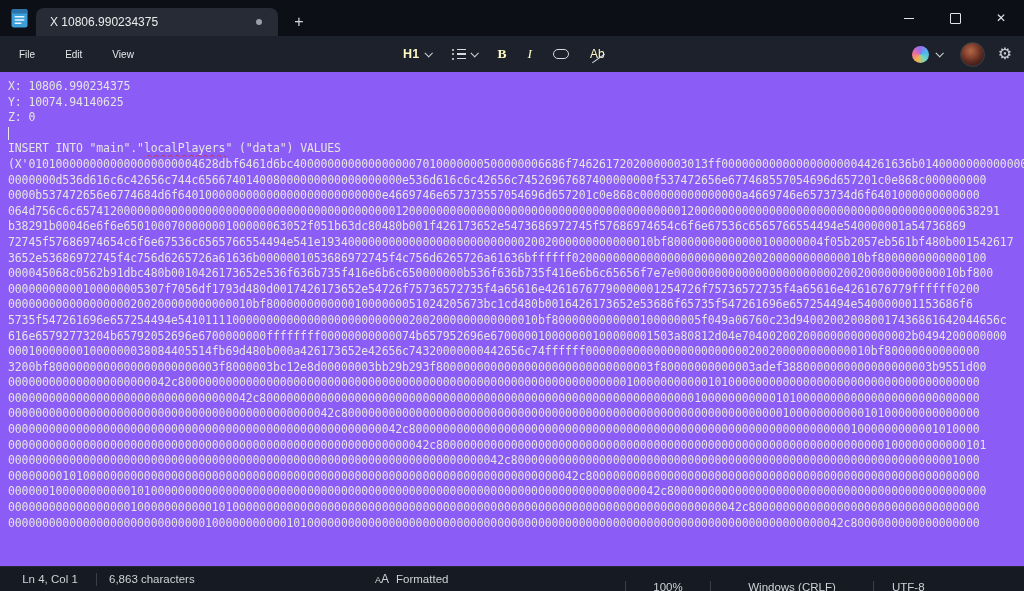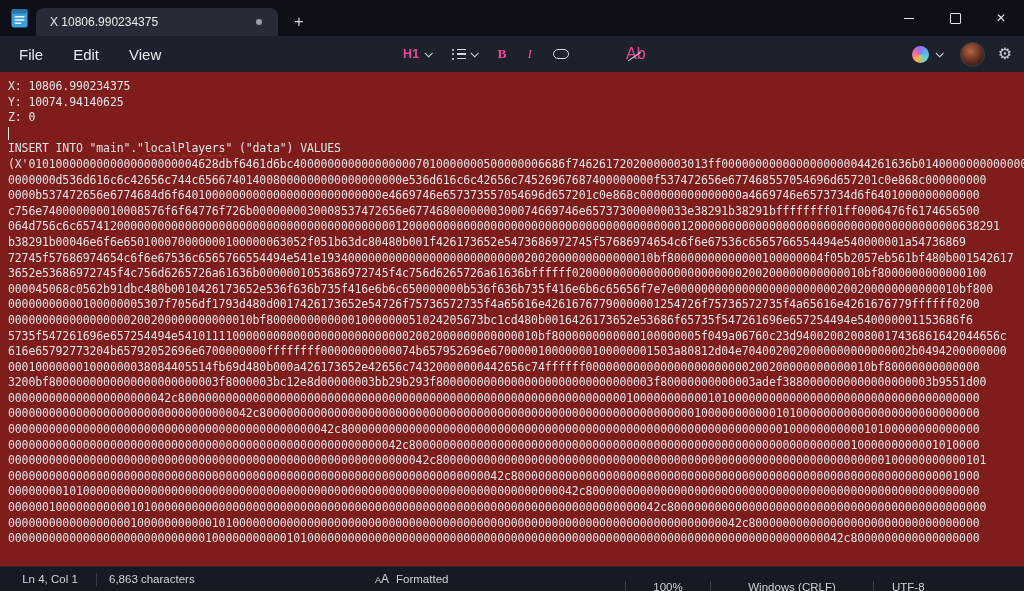--- a/index.html
+++ b/index.html
@@ -17,46 +17,46 @@
           display:flex;align-items:center;justify-content:center;border-radius:5px;}
   .wincontrols{position:absolute;right:0;top:0;height:36px;display:flex;}
   .winbtn{width:46px;height:36px;display:flex;align-items:center;justify-content:center;color:#dfe3e8;}
   .min-glyph{width:10px;height:1px;background:#dfe3e8;display:block;}
   .max-glyph{width:9px;height:9px;border:1px solid #dfe3e8;border-radius:1px;display:block;}
   .close-glyph{font-size:12px;line-height:1;}
 
   
   .toolbar{height:36px;background:#1c212b;position:relative;flex:none;display:flex;align-items:center;}
   .menus{display:flex;gap:8px;padding-left:8px;}
-  .menu-item{color:#e6e8eb;font-size:15px;padding:6px 11px;border-radius:5px;}
+  .menu-item{color:#e6e8eb;font-size:10px;padding:6px 11px;border-radius:5px;}
   .fmtgroup{position:absolute;left:396px;top:0;height:36px;display:flex;align-items:center;gap:7px;}
-  .fmtbtn{display:flex;align-items:center;gap:5px;color:#ec4899;padding:5px 7px;border-radius:5px;}
+  .fmtbtn{display:flex;align-items:center;gap:5px;color:#fef9c3;padding:5px 7px;border-radius:5px;}
   .chev{width:5px;height:5px;border-right:1.3px solid #cfd3d9;border-bottom:1.3px solid #cfd3d9;
         transform:rotate(45deg) translateY(-1px);display:inline-block;}
   .h1-label{font-size:12.5px;font-weight:bold;letter-spacing:.3px;}
   .list-icon{display:flex;flex-direction:column;gap:2.5px;}
   .list-icon i{display:flex;align-items:center;gap:3px;}
   .list-icon i b{width:2px;height:2px;background:#d6d9dd;border-radius:50%;}
   .list-icon i s{width:9px;height:1.4px;background:#d6d9dd;display:block;}
   .bold-glyph{font-weight:bold;font-size:13.5px;font-family:"Liberation Serif",serif;}
   .italic-glyph{font-style:italic;font-size:13.5px;font-family:"Liberation Serif",serif;}
   .link-glyph{width:14px;height:8px;border:1.5px solid #d6d9dd;border-radius:6px;display:block;}
-  .clearfmt{position:relative;font-size:16px;margin-left:36px;}
+  .clearfmt{position:relative;font-size:12px;}
   .clearfmt::after{content:"";position:absolute;left:1px;top:11px;width:15px;height:1.3px;
                    background:#d6d9dd;transform:rotate(-35deg);}
   .rightgroup{position:absolute;right:12px;top:0;height:36px;display:flex;align-items:center;gap:13px;}
   .copilot-btn{display:flex;align-items:center;gap:7px;padding:4px 5px;border-radius:5px;}
   .copilot-circle{width:17px;height:17px;border-radius:50%;
      background:conic-gradient(from 210deg,#f4b44a,#ef6da0,#9a6cf0,#4fb3f2,#6fd8c0,#f4b44a);}
   .avatar{width:23px;height:23px;border-radius:50%;border:1px solid #3a3f48;
      background:radial-gradient(circle at 42% 35%,#b06a4a 0%,#8a4531 30%,#5c2b22 55%,#241714 90%);}
   .gear{color:#c9ccd2;font-size:16px;line-height:1;}
 
   
-  .editor{flex:1;background:#7f1d1d;padding:7px 0 0 8px;overflow:hidden;cursor:text;}
+  .editor{flex:1;background:#8b5cf6;padding:7px 0 0 8px;overflow:hidden;cursor:text;}
   .editor-line{white-space:pre;overflow:hidden;height:15.6px;
      font-family:"DejaVu Sans Mono","Liberation Mono",monospace;
      font-size:11.5px;line-height:15.6px;color:#e4e4e4;letter-spacing:-0.13px;}
   .squiggle{text-decoration:underline;text-decoration-style:wavy;text-decoration-color:#d13438;
             text-decoration-thickness:1px;text-underline-offset:2px;}
   .caret{display:inline-block;width:1.4px;height:13px;background:#e8e8e8;vertical-align:middle;}
 
   
   .statusbar{height:24px;background:#161a23;border-top:1px solid #262b35;flex:none;
              display:flex;align-items:center;font-size:11.5px;color:#cfd2d6;position:relative;}
@@ -161,21 +161,20 @@
 
   <div class="editor">
       <div class="editor-line">X: 10806.990234375</div>
       <div class="editor-line">Y: 10074.94140625</div>
       <div class="editor-line">Z: 0</div>
       <div class="editor-line"><span class="caret"></span></div>
       <div class="editor-line">INSERT INTO "main"."<span class="squiggle">localPlayers</span>" ("data") VALUES</div>
       <div class="editor-line">(X'0101000000000000000000004628dbf6461d6bc4000000000000000007010000000500000006686f74626172020000003013ff0000000000000000000044261636b0140000000000000</div>
       <div class="editor-line">0000000d536d616c6c42656c744c656674014008000000000000000000e536d616c6c42656c74526967687400000000f537472656e677468557054696d657201c0e868c000000000</div>
       <div class="editor-line">0000b537472656e6774684d6f640100000000000000000000000000e4669746e657373557054696d657201c0e868c000000000000000a4669746e6573734d6f6401000000000000</div>
-      <div class="editor-line">c756e740000000010008576f6f64776f726b0000000030008537472656e6774680000000300074669746e657373000000033e38291b38291bffffffff01ff0006476f6174656500</div>
       <div class="editor-line">064d756c6c6574120000000000000000000000000000000000000000012000000000000000000000000000000000000000012000000000000000000000000000000000000000638291</div>
       <div class="editor-line">b38291b00046e6f6e650100070000000100000063052f051b63dc80480b001f426173652e5473686972745f57686974654c6f6e67536c6565766554494e540000001a54736869</div>
       <div class="editor-line">72745f57686974654c6f6e67536c6565766554494e541e1934000000000000000000000000002002000000000000010bf80000000000000100000004f05b2057eb561bf480b001542617</div>
       <div class="editor-line">3652e53686972745f4c756d6265726a61636b0000001053686972745f4c756d6265726a61636bffffff0200000000000000000000000200200000000000010bf8000000000000100</div>
       <div class="editor-line">000045068c0562b91dbc480b0010426173652e536f636b735f416e6b6c650000000b536f636b735f416e6b6c65656f7e7e000000000000000000000000200200000000000010bf800</div>
       <div class="editor-line">00000000000100000005307f7056df1793d480d0017426173652e54726f75736572735f4a65616e42616767790000001254726f75736572735f4a65616e4261676779ffffff0200</div>
       <div class="editor-line">000000000000000000200200000000000010bf80000000000001000000051024205673bc1cd480b0016426173652e53686f65735f547261696e657254494e540000001153686f6</div>
       <div class="editor-line">5735f547261696e657254494e54101111000000000000000000000000002002000000000000010bf8000000000000100000005f049a06760c23d940020020080017436861642044656c</div>
       <div class="editor-line">616e65792773204b65792052696e6700000000ffffffff00000000000074b657952696e670000010000000100000001503a80812d04e7040020020000000000000002b0494200000000</div>
       <div class="editor-line">000100000001000000038084405514fb69d480b000a426173652e42656c74320000000442656c74ffffff000000000000000000000000200200000000000010bf80000000000000</div>

